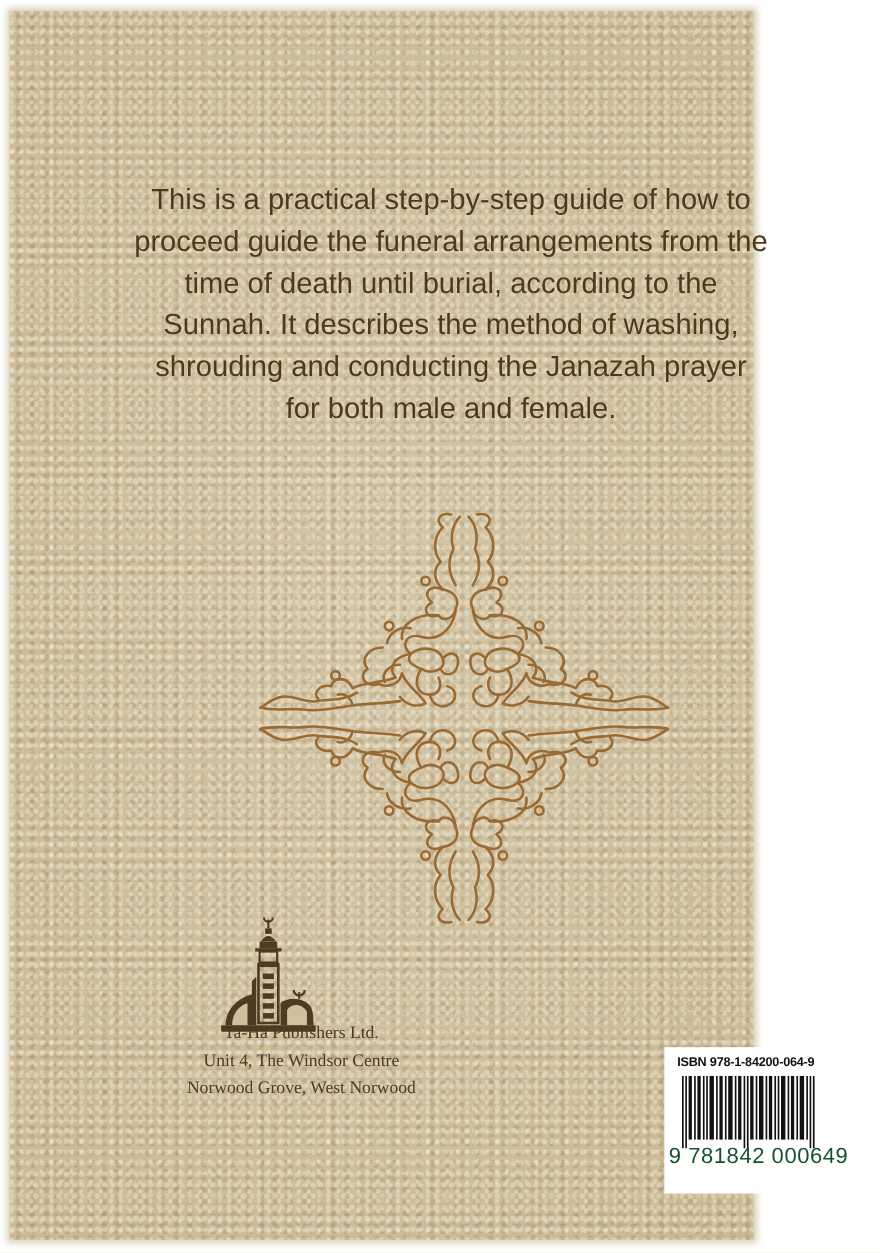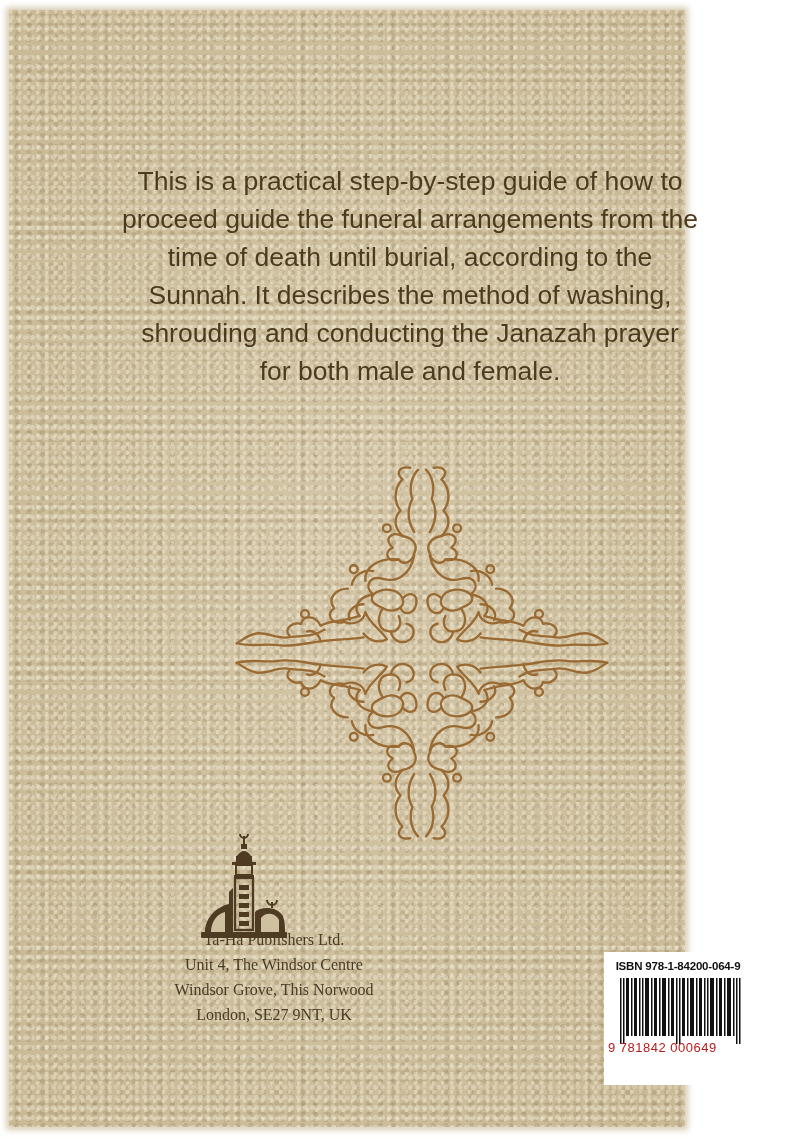--- a/index.html
+++ b/index.html
@@ -36,21 +36,21 @@
     margin-left: 16px;
   }
   .isbn-label {
     position: absolute; left: 0; top: 8px; width: 148px; text-align: center;
     font-family: "Liberation Sans", sans-serif; font-weight: bold; font-size: 11.5px;
     color: #111; letter-spacing: -0.2px;
   }
   .bars { position: absolute; left: 16px; top: 26px; width: 124px; height: 66px; }
   .barcode-digits {
     position: absolute; left: 4px; top: 88px; width: 140px;
-    font-family: "Liberation Sans", sans-serif; font-size: 13px; color: #b91c1c;
+    font-family: "Liberation Sans", sans-serif; font-size: 20px; color: #14532d;
     letter-spacing: 0.5px; white-space: nowrap;
   }
 </style>
 </head>
 <body>
 
 <div class="cover">
 
   <div class="blurb">
     <span>This is a practical step-by-step guide of how to</span>
@@ -121,22 +121,21 @@
     <path d="M62 102 L62 88 C66 82 76 82 80 90 L80 102 Z" fill="#cfc0a0"></path>
     <path d="M68 70 a5 5 0 0 0 10 0" stroke="#4f3a22" stroke-width="2" fill="none"></path>
     <rect x="72" y="72" width="2" height="6"></rect>
 
     <rect x="2" y="102" width="86" height="6" rx="1"></rect>
   </svg>
 
   <div class="address">
     <span>Ta-Ha Publishers Ltd.</span>
     <span>Unit 4, The Windsor Centre</span>
-    <span>Windsor Grove, This Norwood</span>
-    <span>London, SE27 9NT, UK</span>
+    <span>Norwood Grove, West Norwood</span>
   </div>
 
 </div>
 
 <div class="barcode-box">
   <div class="isbn-label">ISBN 978-1-84200-064-9</div>
   <svg class="bars" viewBox="0 0 124 66" preserveAspectRatio="none" fill="#111">
     <rect x="0" y="0" width="1.5" height="66"></rect>
       <rect x="3" y="0" width="1.5" height="66"></rect>
     <rect x="6" y="0" width="3" height="58"></rect>

